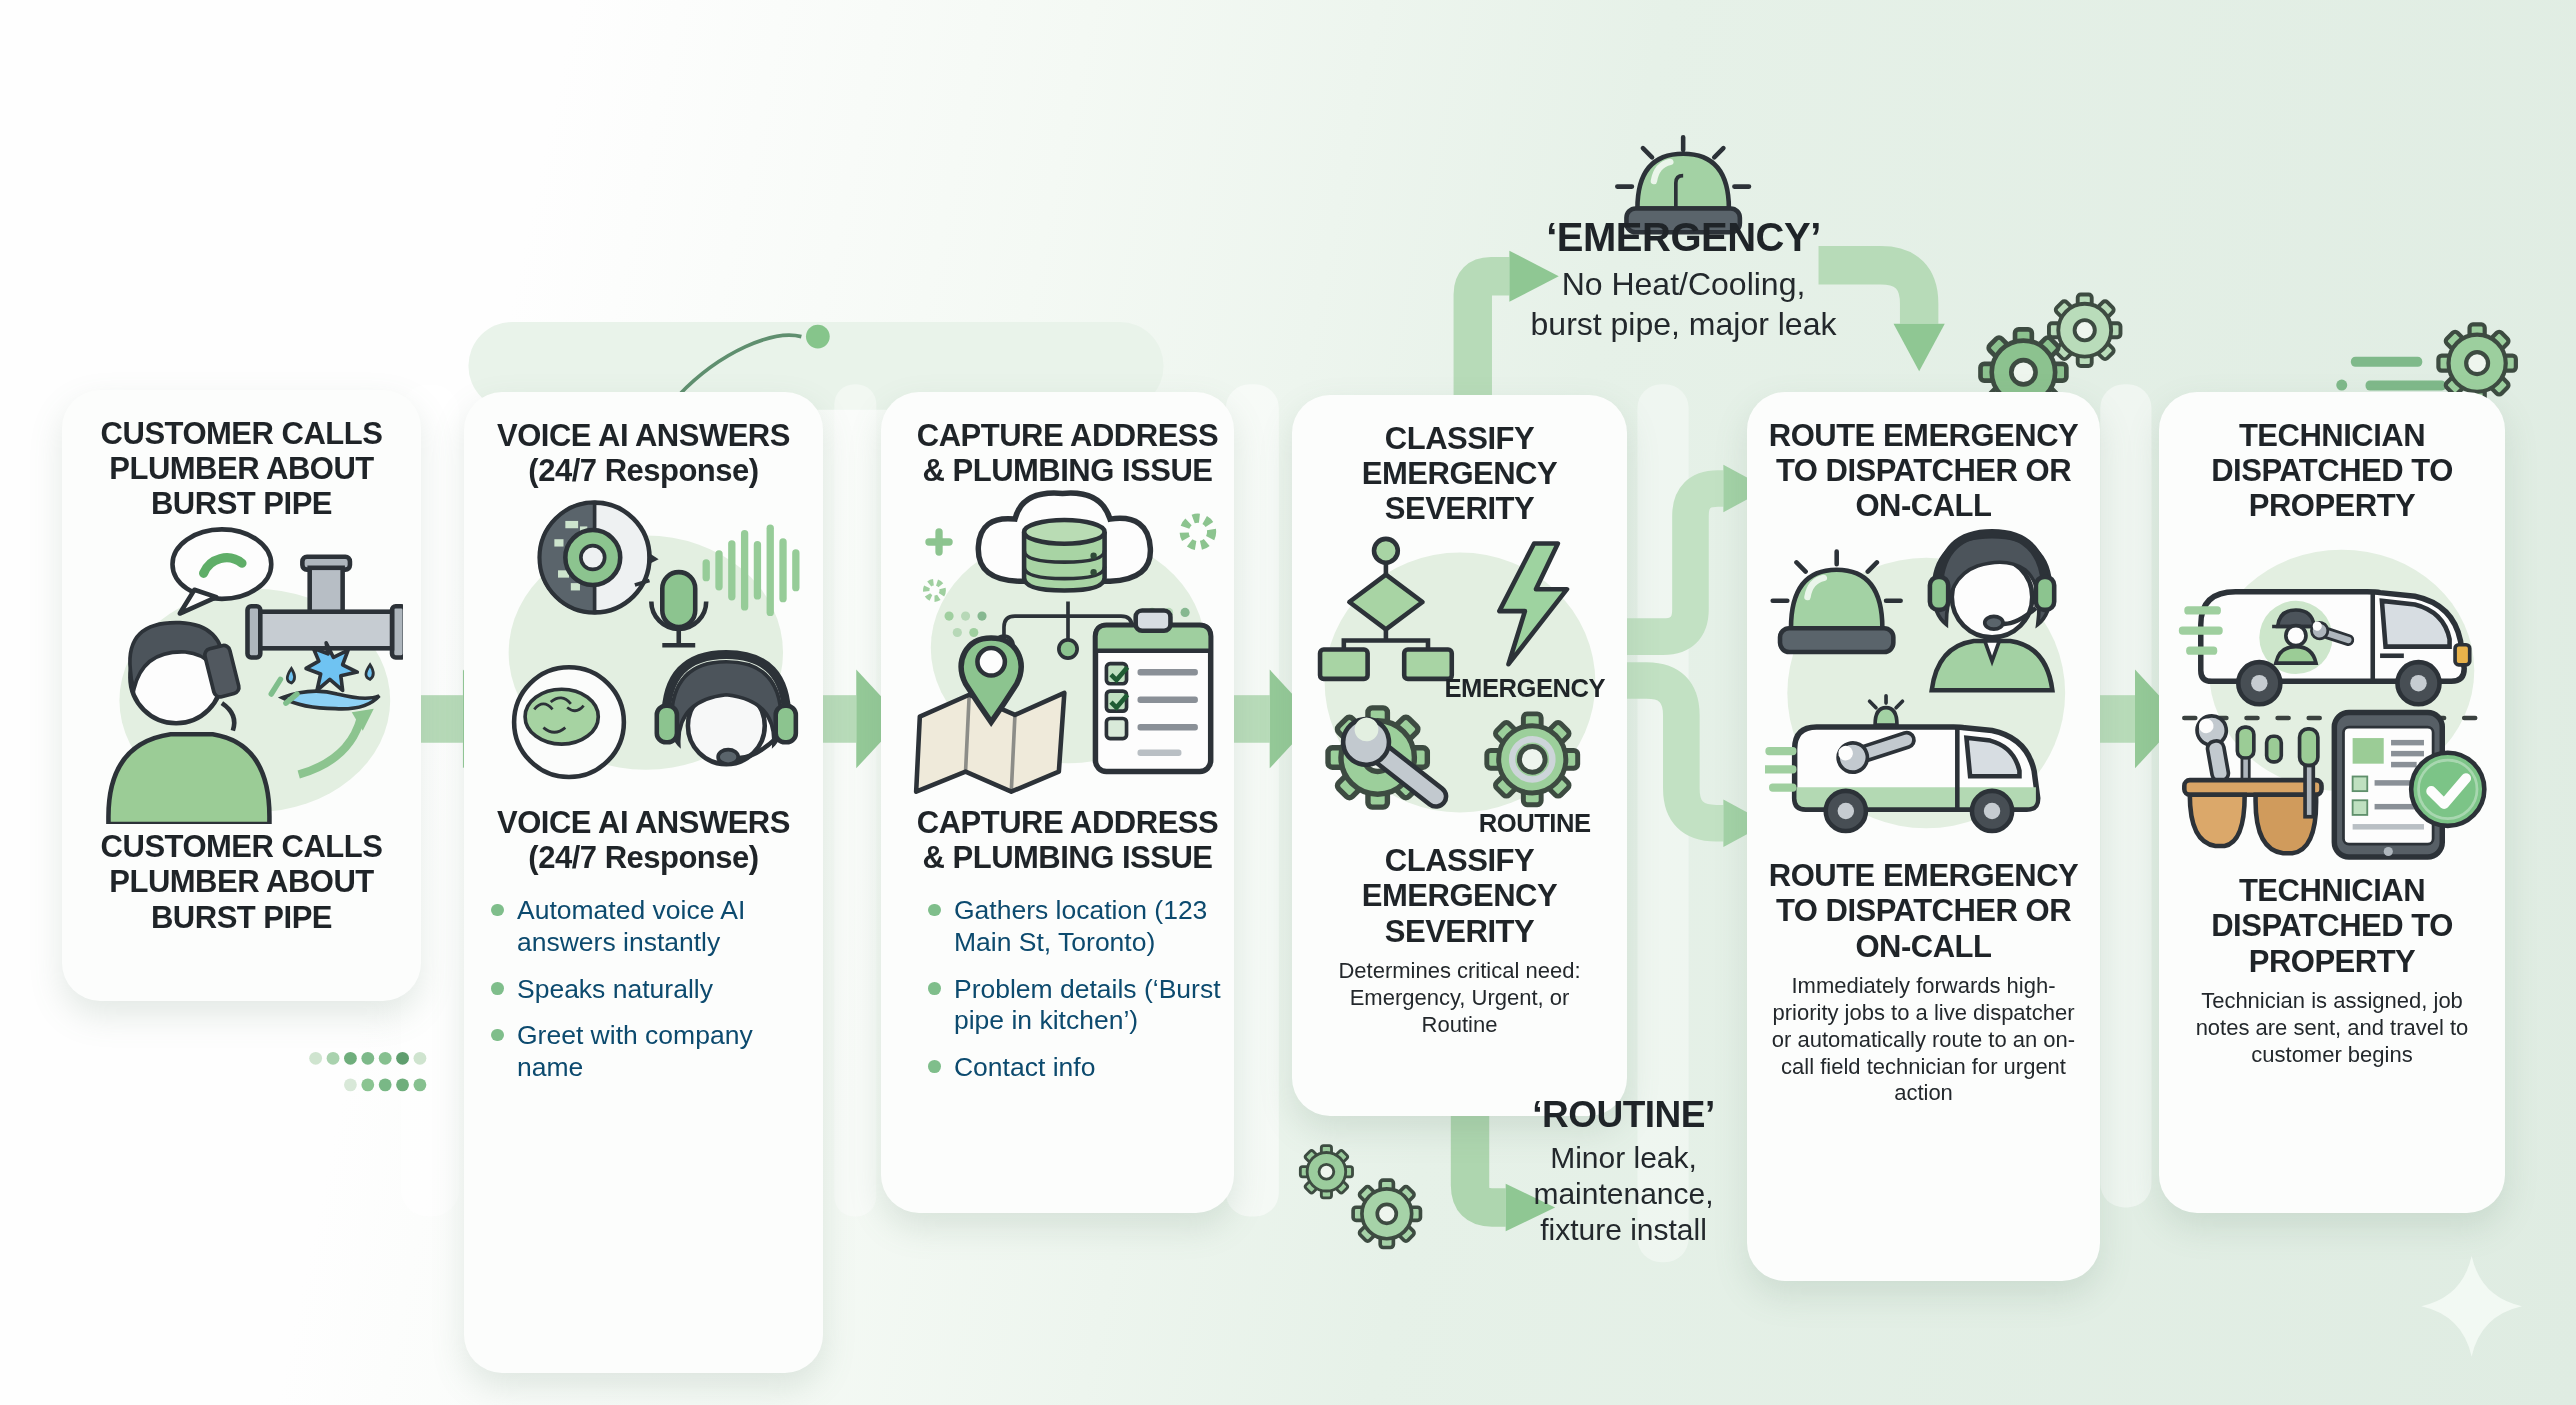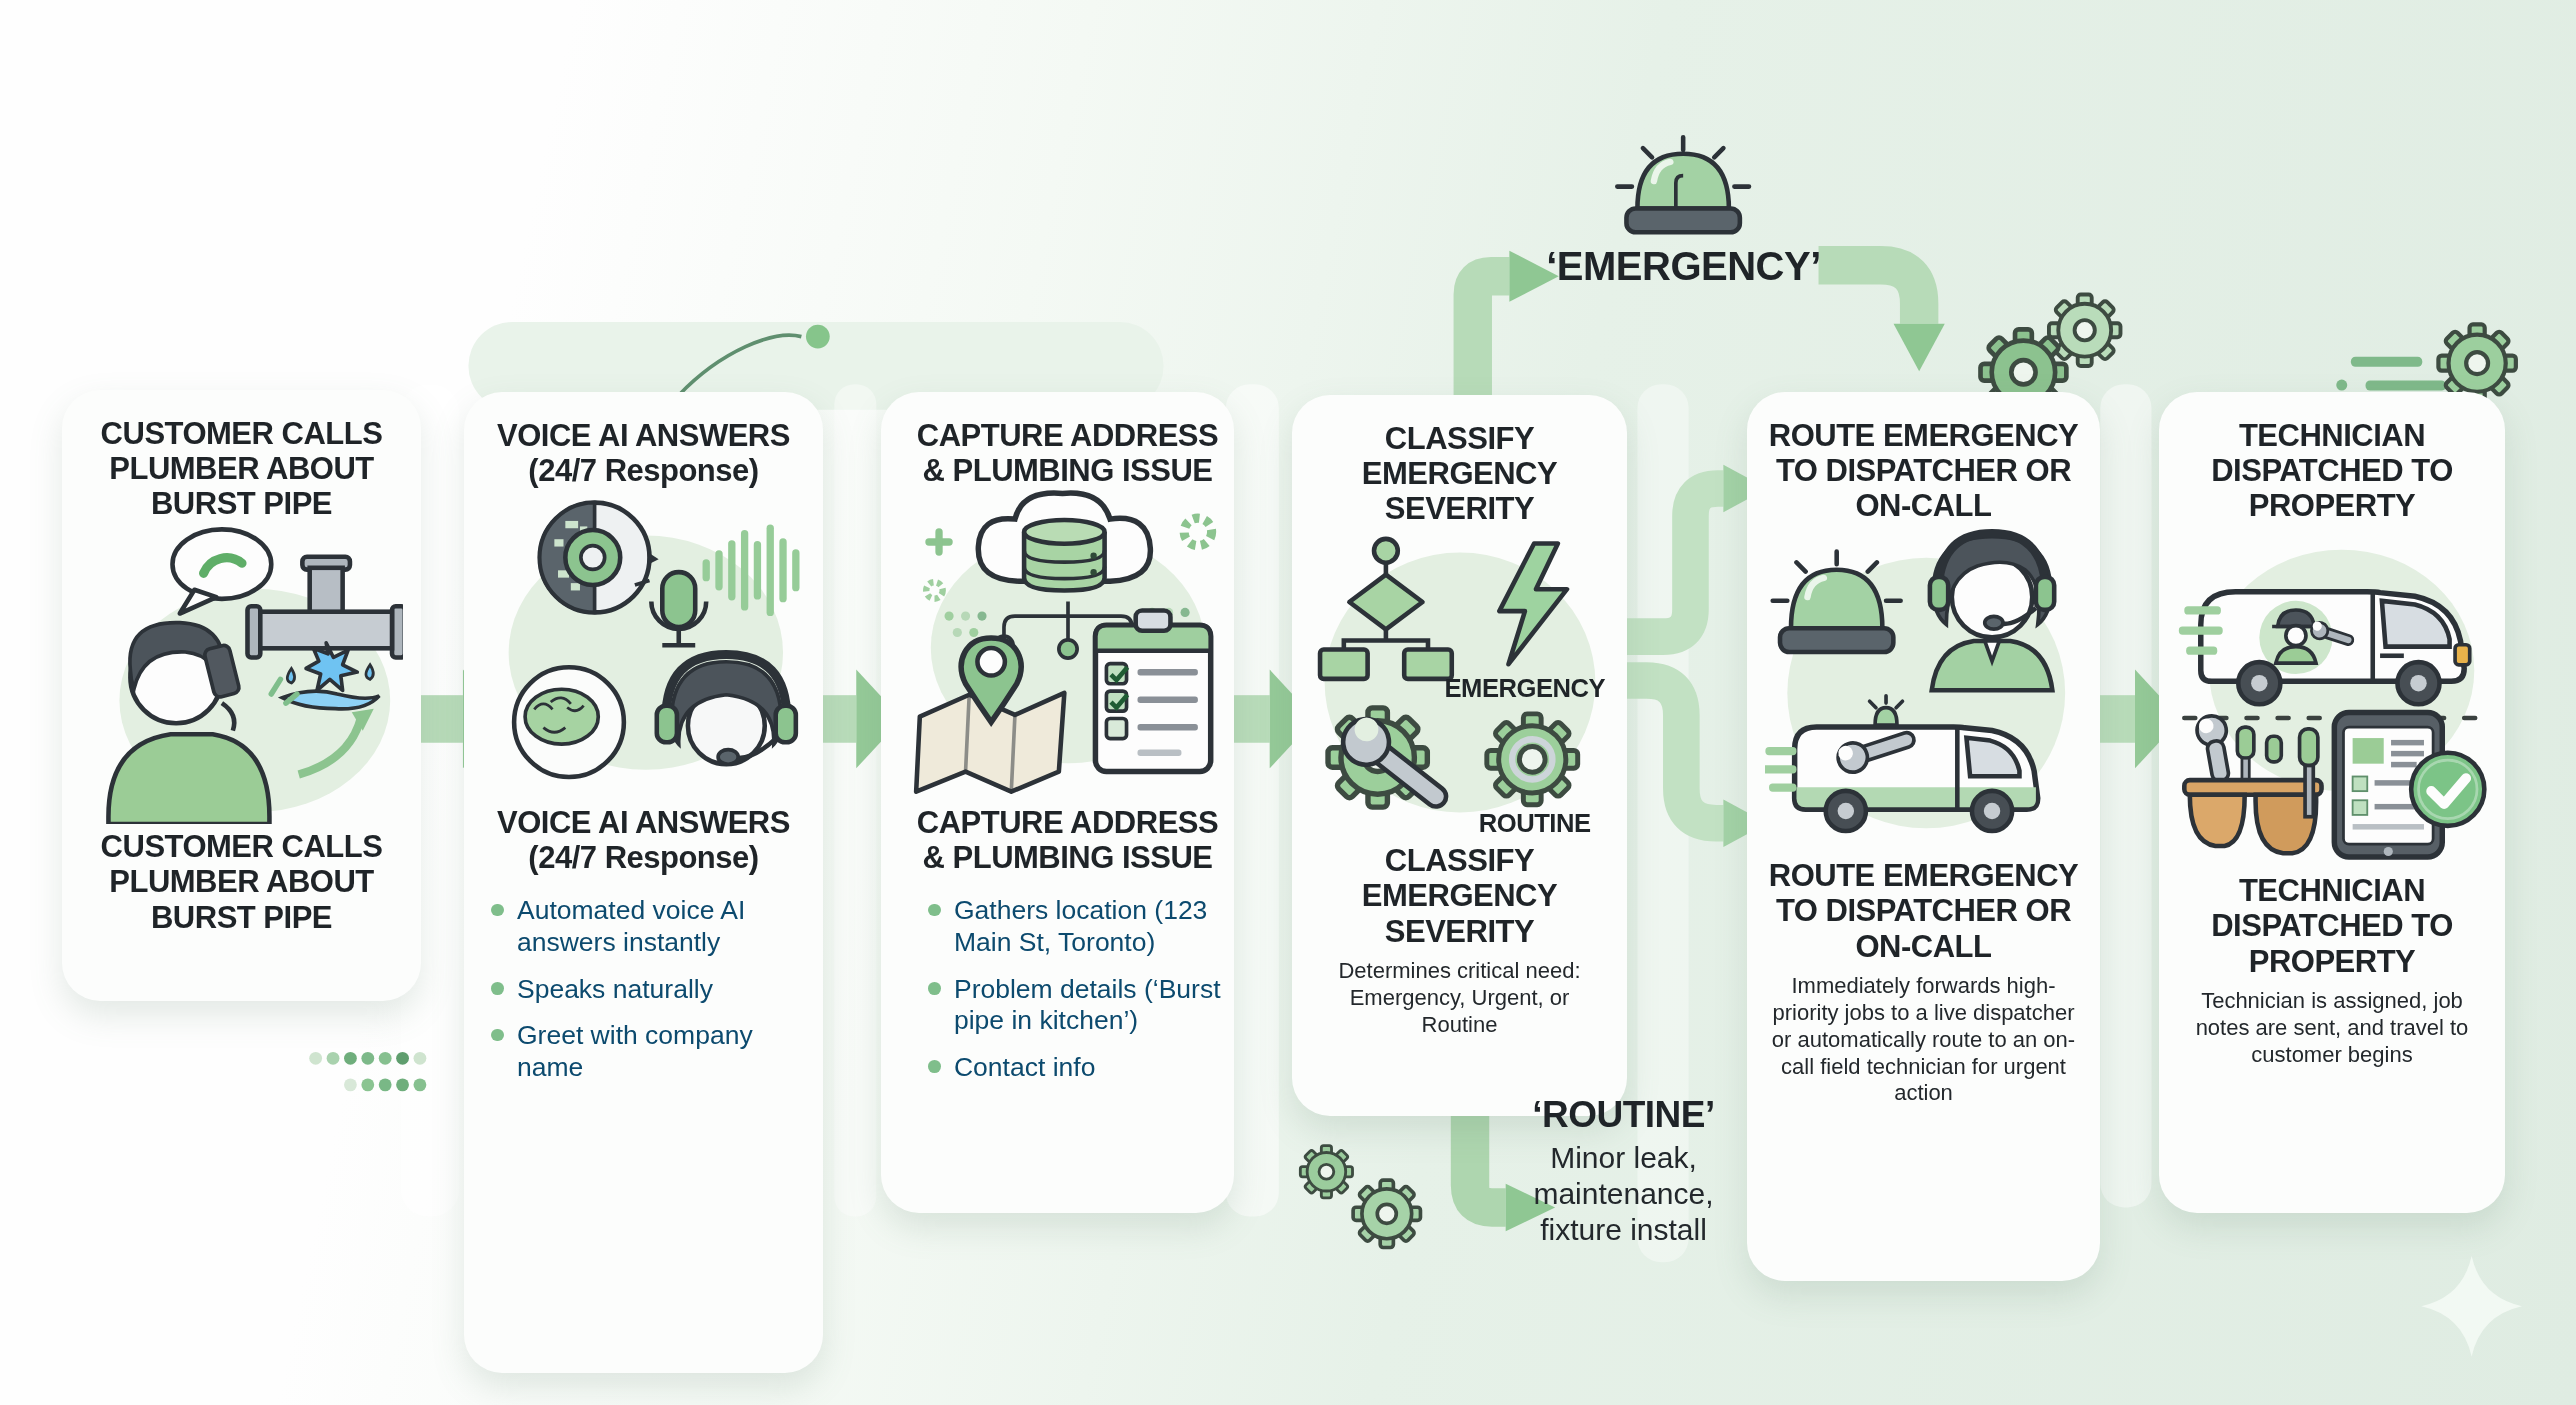--- a/index.html
+++ b/index.html
@@ -500,22 +500,24 @@
         <circle cx="40" cy="40" r="40" fill="#7cc487" stroke="#2c3238" stroke-width="5"></circle>
         <circle cx="40" cy="40" r="32" fill="none" stroke="#fdfdfd" stroke-width="3" opacity="0.35"></circle>
         <path d="M22,42 L36,56 L60,28" stroke="#fdfdfd" stroke-width="11" fill="none" stroke-linecap="round" stroke-linejoin="round"></path>
       </g>
     </svg>
   </div>
   <div class="card-caption">TECHNICIAN DISPATCHED TO PROPERTY</div>
   <div class="subtitle">Technician is assigned, job notes are sent, and travel to customer begins</div>
 </div>
 
-<div class="branch" id="emergency-branch" style="left:1432px;top:244px;width:503px;">
+<div class="branch" id="emergency-branch" style="left:1432px;top:215px;width:503px;">
   <div class="branch-label">‘EMERGENCY’</div>
+  <div class="branch-desc">No Heat/Cooling,
+burst pipe, major leak</div>
 </div>
 
 <div class="branch" id="routine-branch" style="left:1427px;top:1094px;width:393px;">
   <div class="branch-label">‘ROUTINE’</div>
   <div class="branch-desc">Minor leak,
 maintenance,
 fixture install</div>
 </div>
 
 

